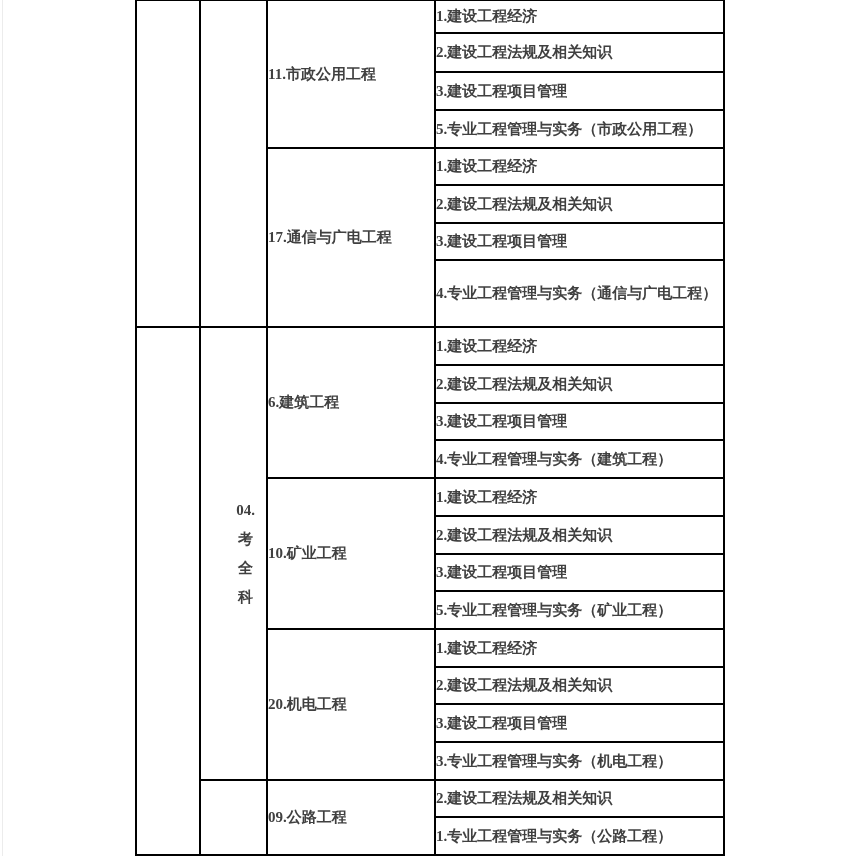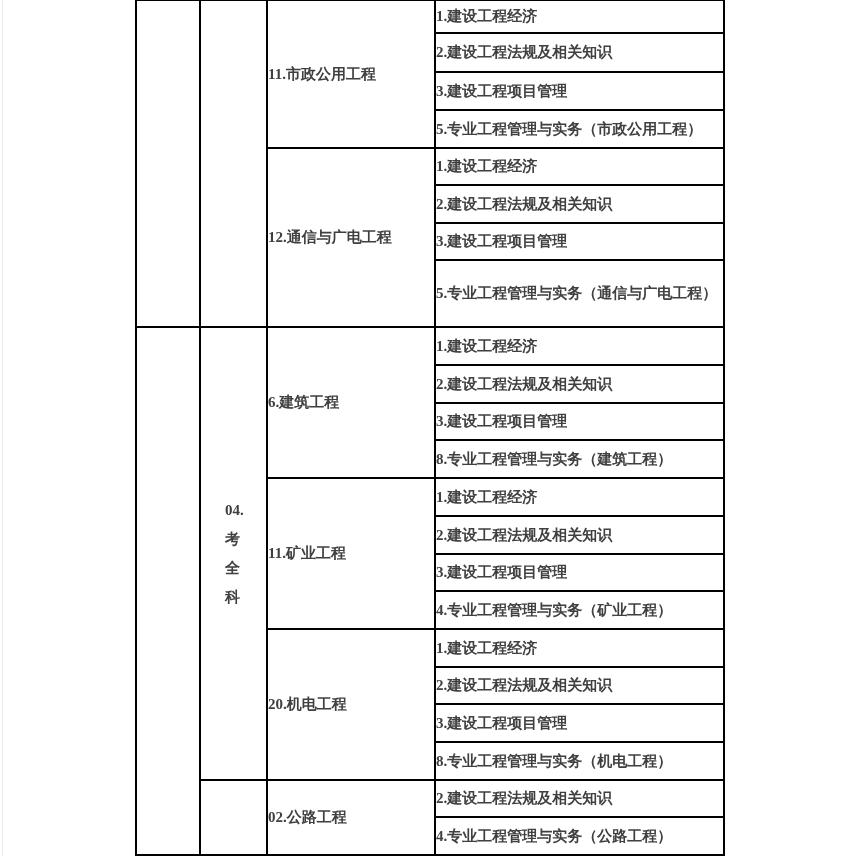--- a/index.html
+++ b/index.html
@@ -44,21 +44,21 @@
   }
   td.cA { }
   td.cB { }
   td.cC { padding-left: 9px;  padding-right: 4px; }
   td.cD { padding-left: 11px; padding-right: 12px; }
   td.noTop    { border-top: none; }
   td.noBottom { border-bottom: none; }
   td.level-cell-td { text-align: center; }
   td.level-cell-td .vline {
     display: block;
-    text-align: left;
+    text-align: center;
     line-height: 29px;
     margin-left: 24px;
   }
 </style>
 </head>
 <body>
 
 <div class="page-left-border"></div>
 
 <div class="table-wrap">
@@ -80,85 +80,85 @@
         <td class="cD">2.建设工程法规及相关知识</td>
       </tr>
       <tr style="height:38px">
         <td class="cD">3.建设工程项目管理</td>
       </tr>
       <tr style="height:38px">
         <td class="cD">5.专业工程管理与实务（市政公用工程）</td>
       </tr>
 
       <tr style="height:37px">
-        <td class="cC" rowspan="4">12.通信与广电工程</td>
+        <td class="cC" rowspan="4">17.通信与广电工程</td>
         <td class="cD">1.建设工程经济</td>
       </tr>
       <tr style="height:38px">
         <td class="cD">2.建设工程法规及相关知识</td>
       </tr>
       <tr style="height:37px">
         <td class="cD">3.建设工程项目管理</td>
       </tr>
       <tr style="height:67px">
-        <td class="cD">5.专业工程管理与实务（通信与广电工程）</td>
+        <td class="cD">4.专业工程管理与实务（通信与广电工程）</td>
       </tr>
 
       <tr style="height:38px">
         <td class="cA noBottom" rowspan="14"></td>
         <td class="cB level-cell-td" rowspan="12">
           <span class="vline">04.</span>
           <span class="vline">考</span>
           <span class="vline">全</span>
           <span class="vline">科</span>
         </td>
         <td class="cC" rowspan="4">6.建筑工程</td>
         <td class="cD">1.建设工程经济</td>
       </tr>
       <tr style="height:38px">
         <td class="cD">2.建设工程法规及相关知识</td>
       </tr>
       <tr style="height:37px">
         <td class="cD">3.建设工程项目管理</td>
       </tr>
       <tr style="height:38px">
-        <td class="cD">8.专业工程管理与实务（建筑工程）</td>
+        <td class="cD">4.专业工程管理与实务（建筑工程）</td>
       </tr>
 
       <tr style="height:38px">
-        <td class="cC" rowspan="4">11.矿业工程</td>
+        <td class="cC" rowspan="4">10.矿业工程</td>
         <td class="cD">1.建设工程经济</td>
       </tr>
       <tr style="height:38px">
         <td class="cD">2.建设工程法规及相关知识</td>
       </tr>
       <tr style="height:37px">
         <td class="cD">3.建设工程项目管理</td>
       </tr>
       <tr style="height:38px">
-        <td class="cD">4.专业工程管理与实务（矿业工程）</td>
+        <td class="cD">5.专业工程管理与实务（矿业工程）</td>
       </tr>
 
       <tr style="height:38px">
         <td class="cC" rowspan="4">20.机电工程</td>
         <td class="cD">1.建设工程经济</td>
       </tr>
       <tr style="height:37px">
         <td class="cD">2.建设工程法规及相关知识</td>
       </tr>
       <tr style="height:38px">
         <td class="cD">3.建设工程项目管理</td>
       </tr>
       <tr style="height:38px">
-        <td class="cD">8.专业工程管理与实务（机电工程）</td>
+        <td class="cD">3.专业工程管理与实务（机电工程）</td>
       </tr>
 
       <tr style="height:37px">
         <td class="cB noBottom" rowspan="2"></td>
-        <td class="cC" rowspan="2">02.公路工程</td>
+        <td class="cC" rowspan="2">09.公路工程</td>
         <td class="cD">2.建设工程法规及相关知识</td>
       </tr>
       <tr style="height:38px">
-        <td class="cD">4.专业工程管理与实务（公路工程）</td>
+        <td class="cD">1.专业工程管理与实务（公路工程）</td>
       </tr>
     </tbody>
   </table>
 </div>
 
 </body></html>

